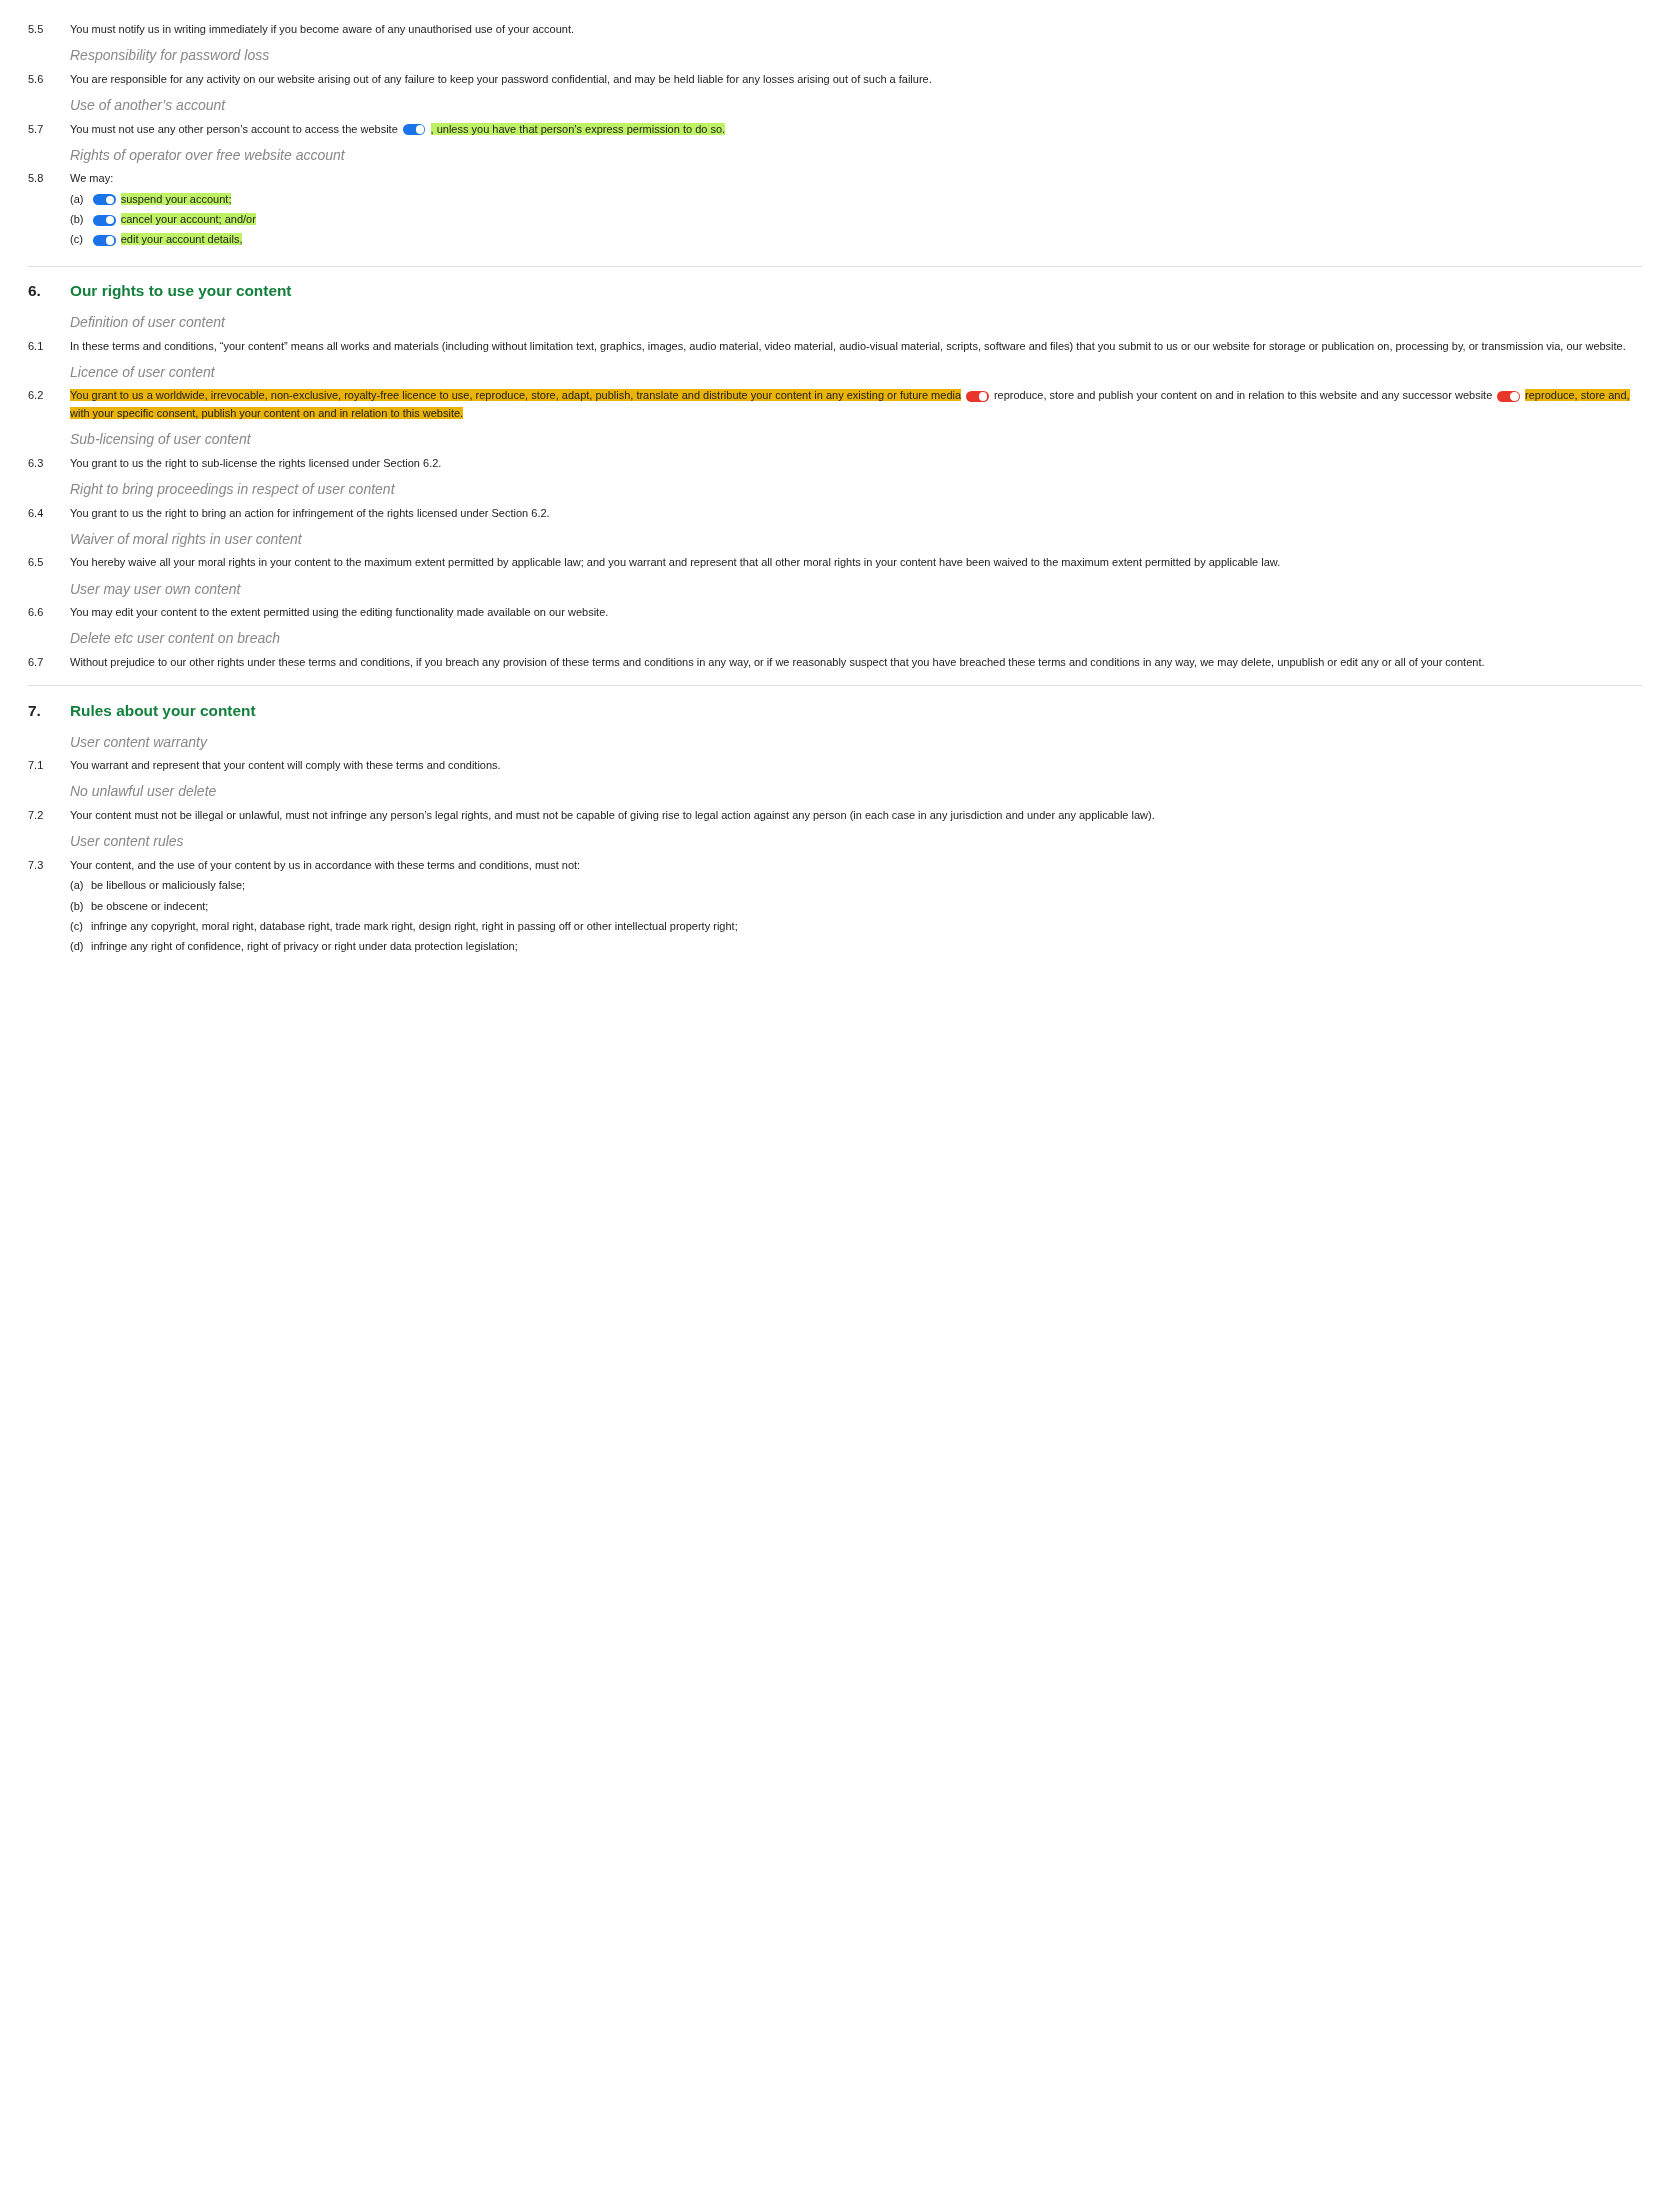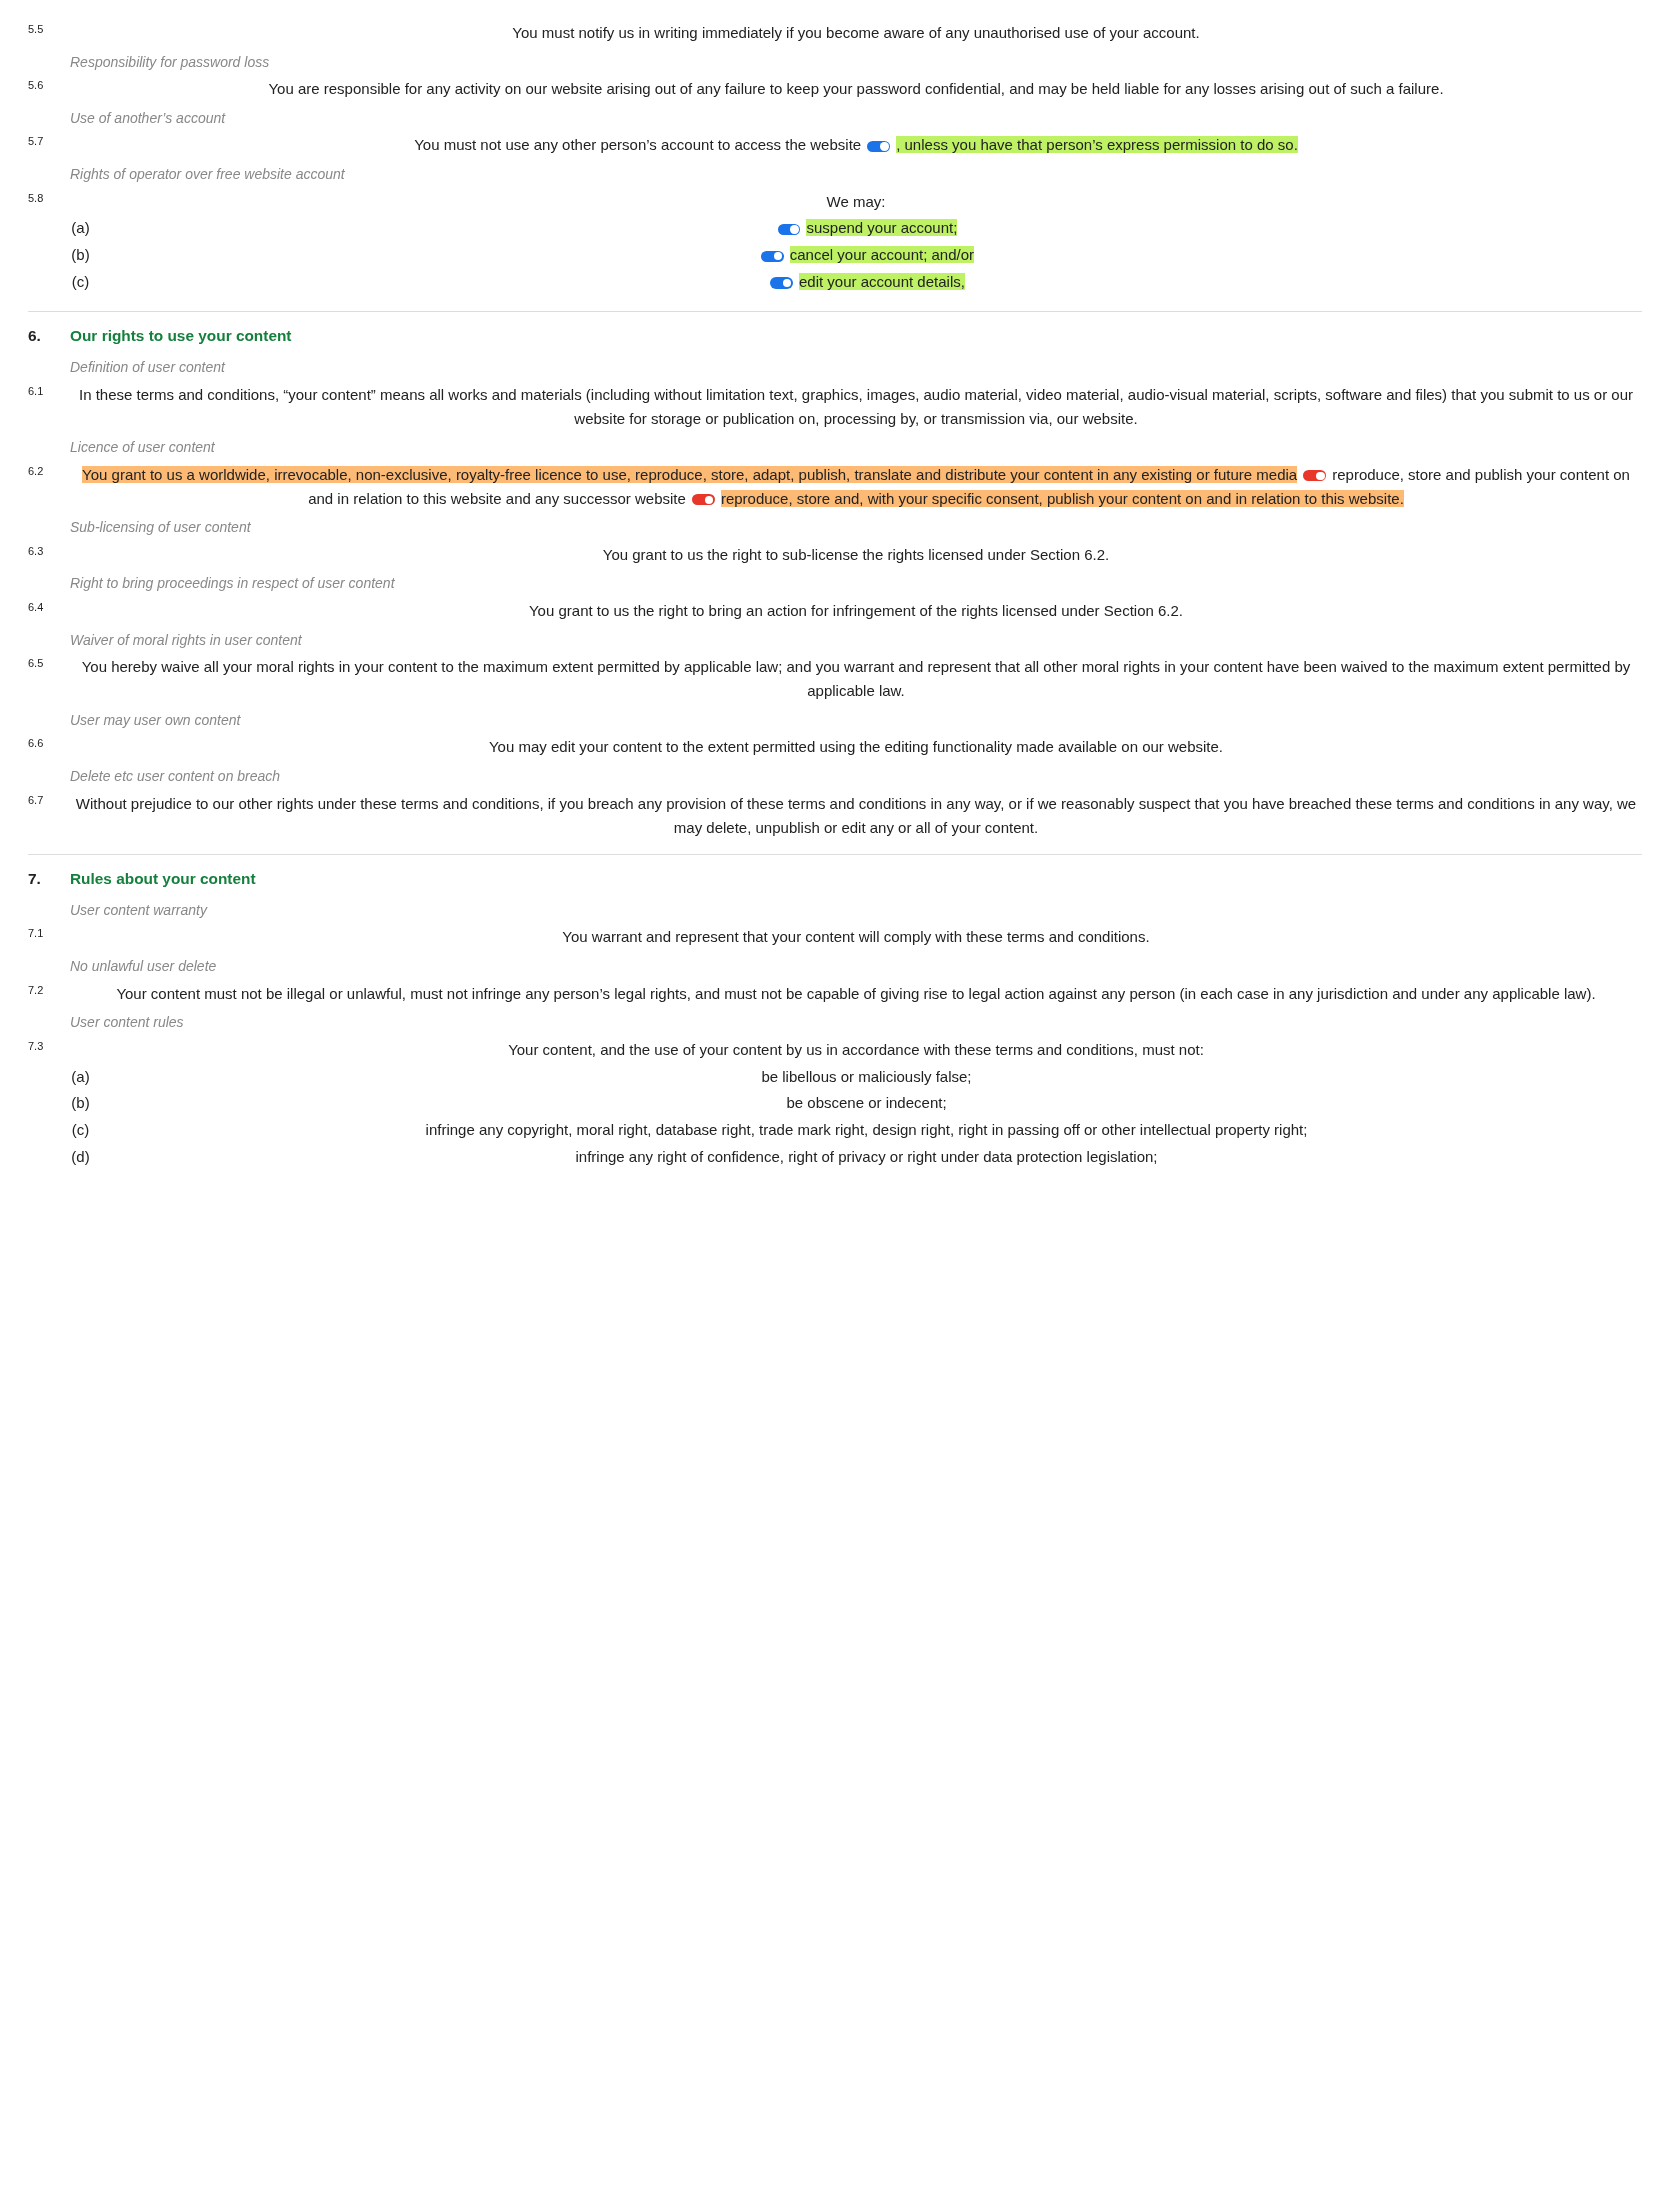--- a/index.html
+++ b/index.html
@@ -23,23 +23,22 @@
       margin-bottom: 5.6px;
     }
     .clause-num {
       min-width: 42px;
       color: #222;
       font-size: 11px;
       flex-shrink: 0;
     }
     .clause-text {
       flex: 1;
-      font-size: 15px;
-      color: #222;
-      text-align: center;
+      font-size: 11px;
+      color: #222;
     }
     .sub-heading {
       color: #888;
       font-style: italic;
       font-size: 14px;
       margin: 5.6px 0 4.2px 42px;
     }
     .section-title-row {
       display: flex;
       align-items: center;
@@ -56,21 +55,21 @@
     .section-title {
       font-size: 15.4px;
       font-weight: bold;
       color: #15803d;
     }
     .highlight-blue {
       background-color: #bef264;
       color: #222;
     }
     .highlight-pink {
-      background-color: #fdba74;
+      background-color: #eab308;
       color: #222;
     }
     .toggle {
       display: inline-flex;
       align-items: center;
       background: #1a73e8;
       border-radius: 8.4px;
       width: 22.5px;
       height: 11.2px;
       position: relative;

